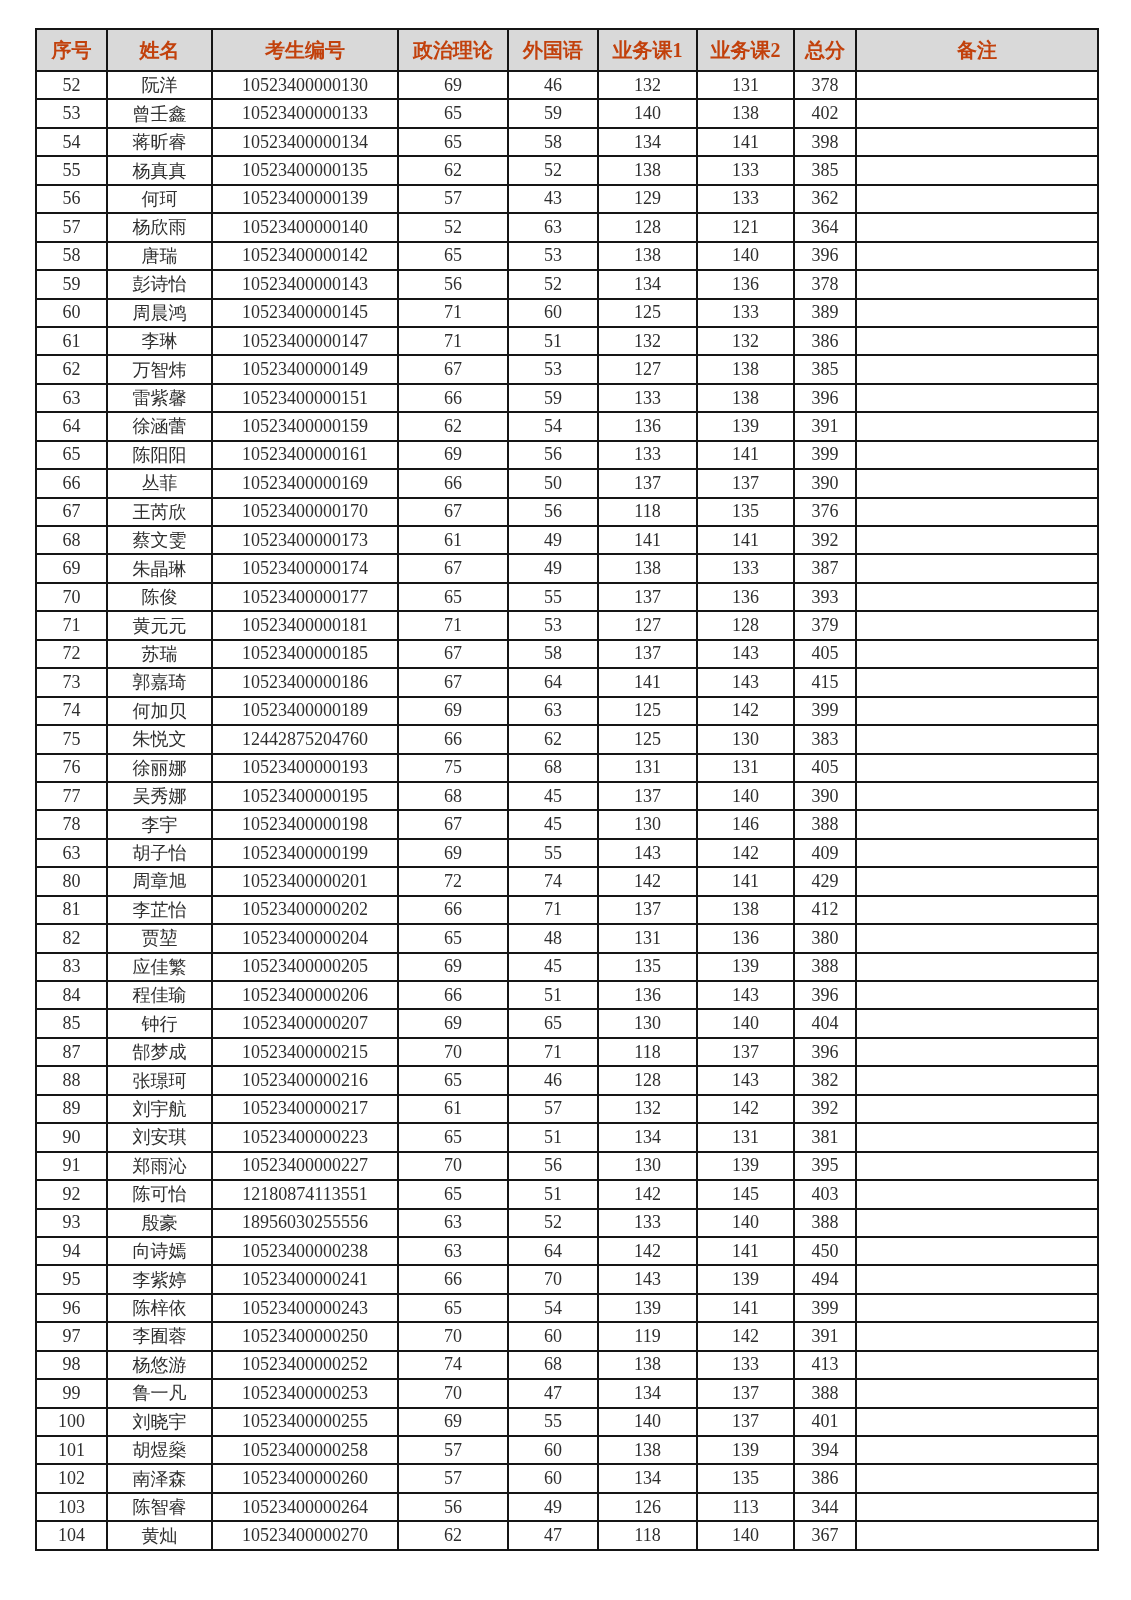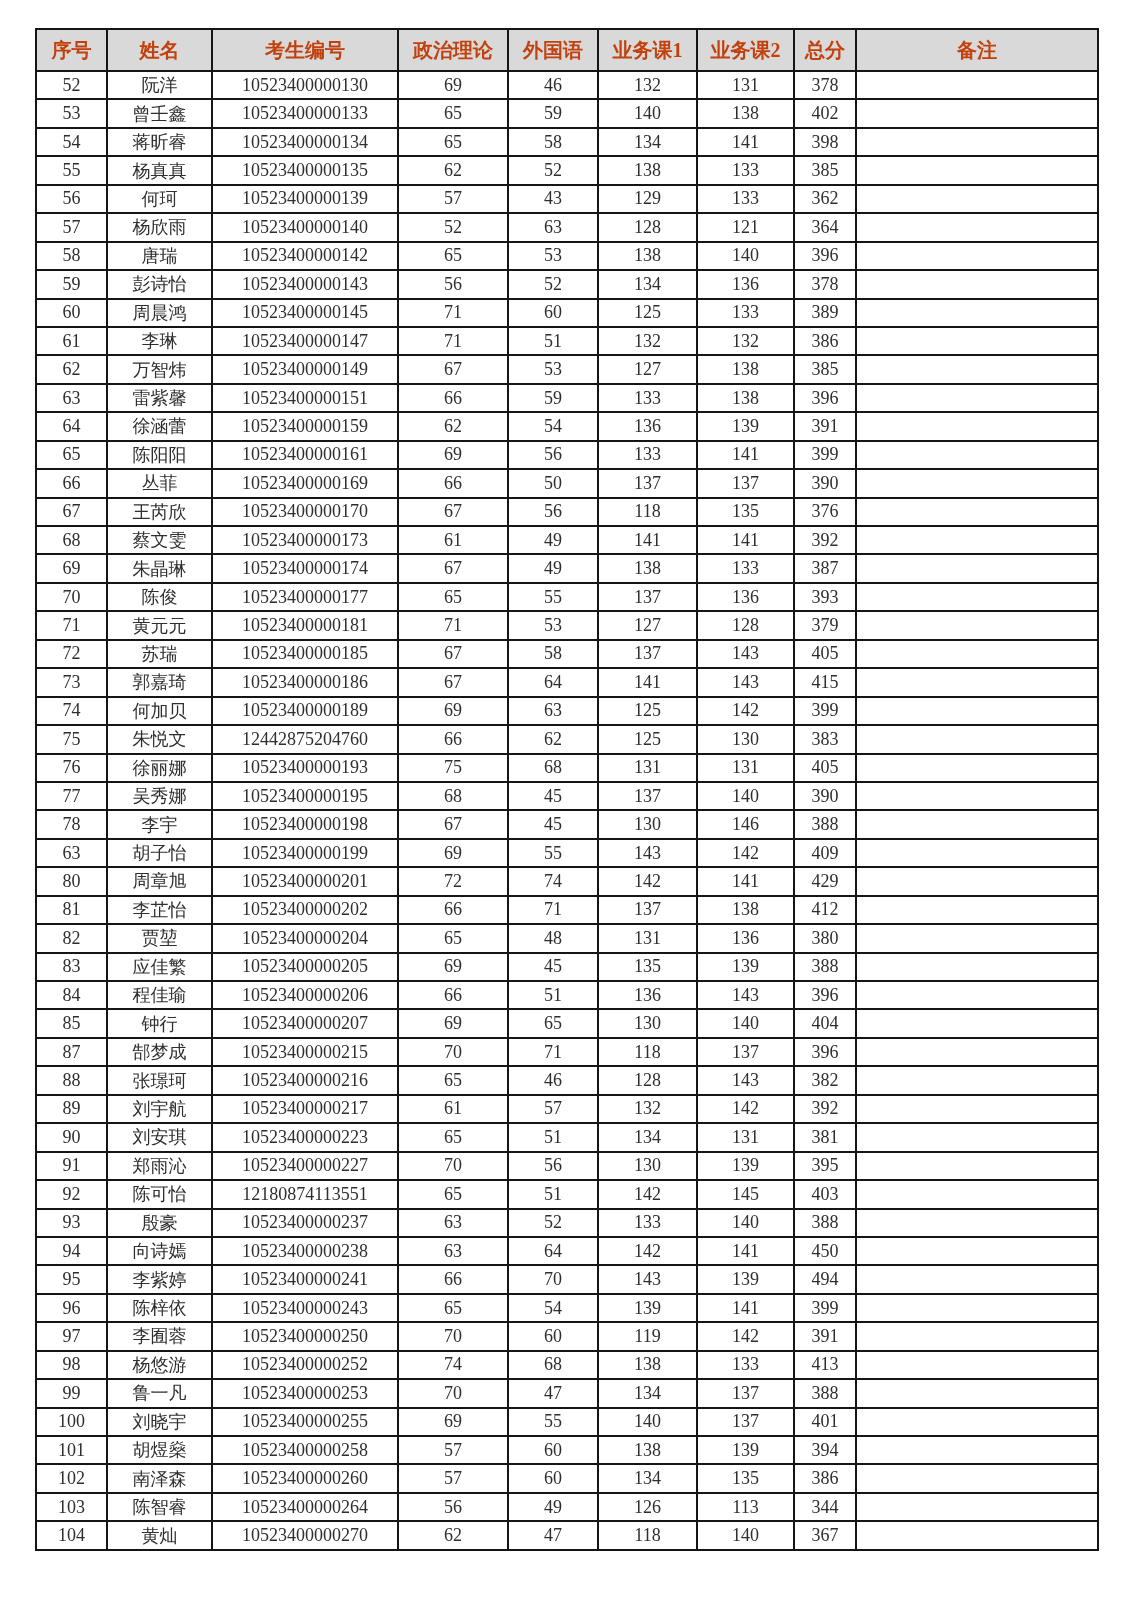--- a/index.html
+++ b/index.html
@@ -520,21 +520,21 @@
           <td>65</td>
           <td>51</td>
           <td>142</td>
           <td>145</td>
           <td>403</td>
           <td></td>
         </tr>
         <tr>
           <td>93</td>
           <td>殷豪</td>
-          <td>10523400000237</td>
+          <td>18956030255556</td>
           <td>63</td>
           <td>52</td>
           <td>133</td>
           <td>140</td>
           <td>388</td>
           <td></td>
         </tr>
         <tr>
           <td>94</td>
           <td>向诗嫣</td>

